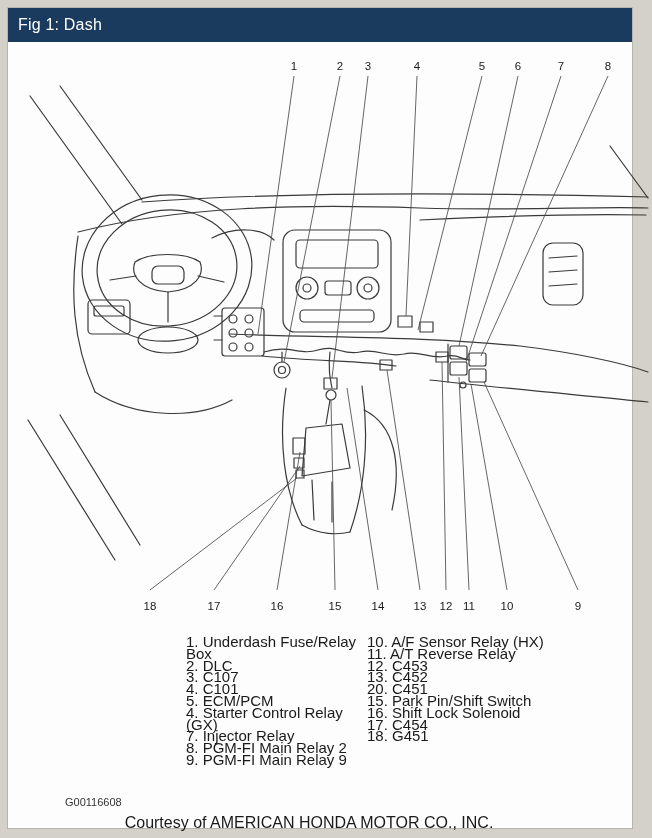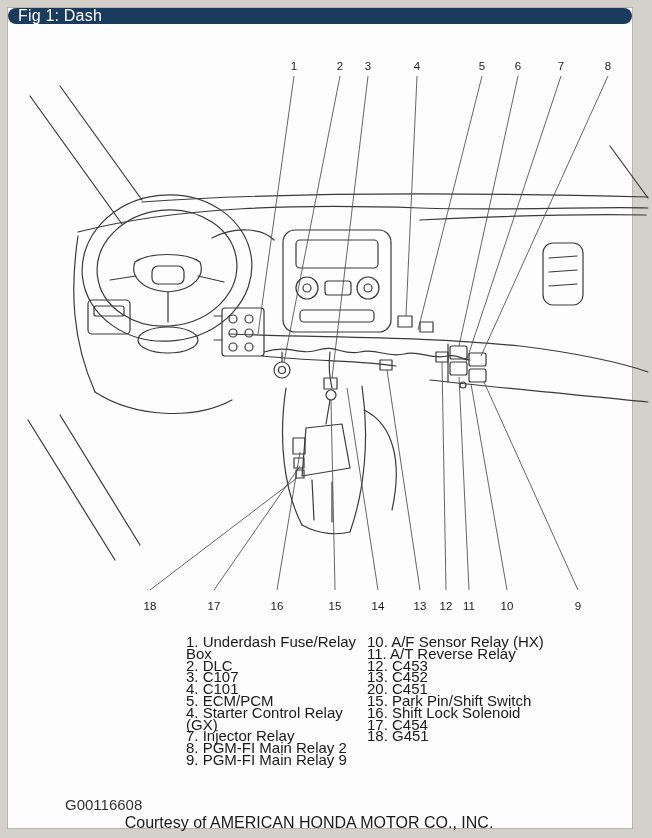--- a/index.html
+++ b/index.html
@@ -6,38 +6,38 @@
   .frame {
     position:relative; width:652px; height:838px;
     background:#d4d1ca; overflow:hidden;
     font-family:"Liberation Sans", sans-serif;
   }
   .window {
     position:absolute; left:7px; top:7px; width:624px; height:820px;
     background:#fdfdfd; border:1px solid #b8b5ae;
   }
   .titlebar {
-    position:absolute; left:0; top:0; right:0; height:16px;
+    position:absolute; left:0; top:0; right:0; height:34px;
     background:#1a3b5d; color:#ffffff; display:flex; align-items:center;
     padding-left:10px; box-sizing:border-box;
-    font-size:16px; letter-spacing:0.2px;border-radius:14px;
+    font-size:16px; letter-spacing:0.2px;
   }
   .art { position:absolute; left:0; top:0; width:652px; height:838px; }
   .art .ln   { fill:none; stroke:#3a3a3a; stroke-width:1.2; stroke-linecap:round; stroke-linejoin:round; }
   .art .thin { fill:none; stroke:#4a4a4a; stroke-width:0.85; }
   .art .num  { font-family:"Liberation Sans",sans-serif; font-size:11.5px; fill:#1a1a1a; text-anchor:middle; }
   .legend {
     position:absolute; left:178px; top:628px; display:flex;
     font-size:15px; color:#1a1a1a; line-height:11.8px;
   }
   .legend-col { width:181px; }
   .legend-col.right { width:auto; }
   .figure-id {
     position:absolute; left:57px; top:788px;
-    font-size:15px; color:#333;
+    font-size:11px; color:#333;
   }
   .courtesy {
     position:absolute; left:0; right:22px; top:806px; text-align:center;
     font-size:16px; color:#1a1a1a;
   }
 </style>
 </head>
 <body>
 
 <div class="frame">

